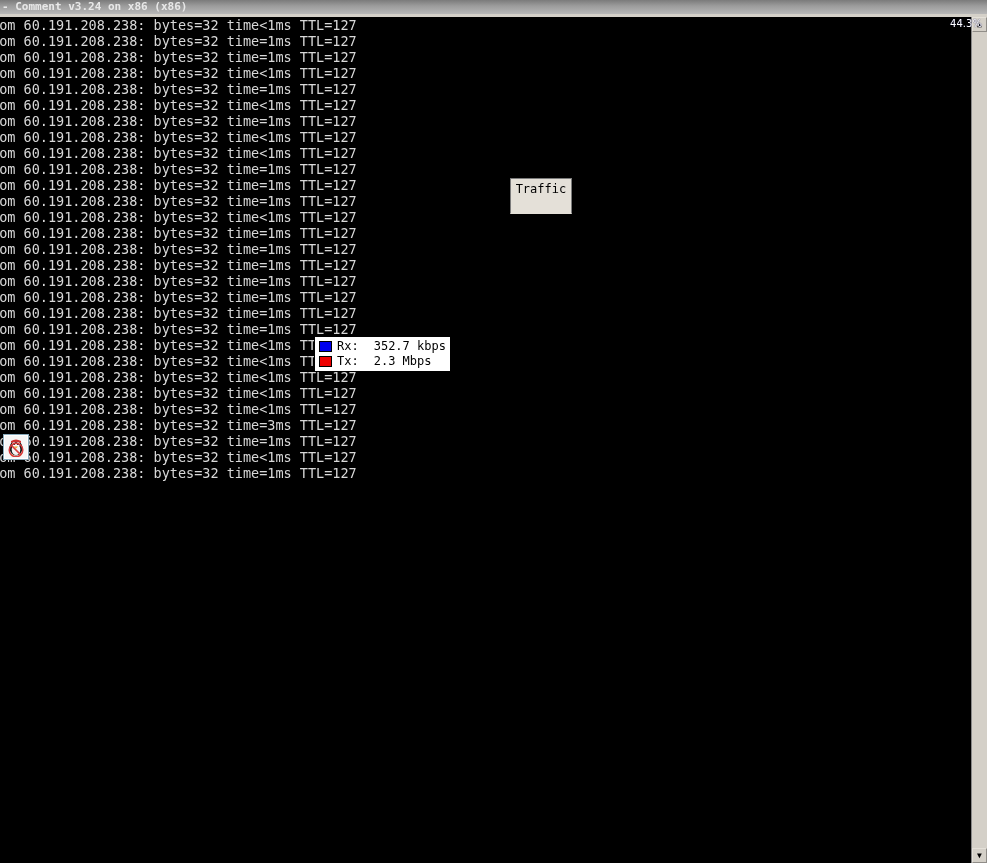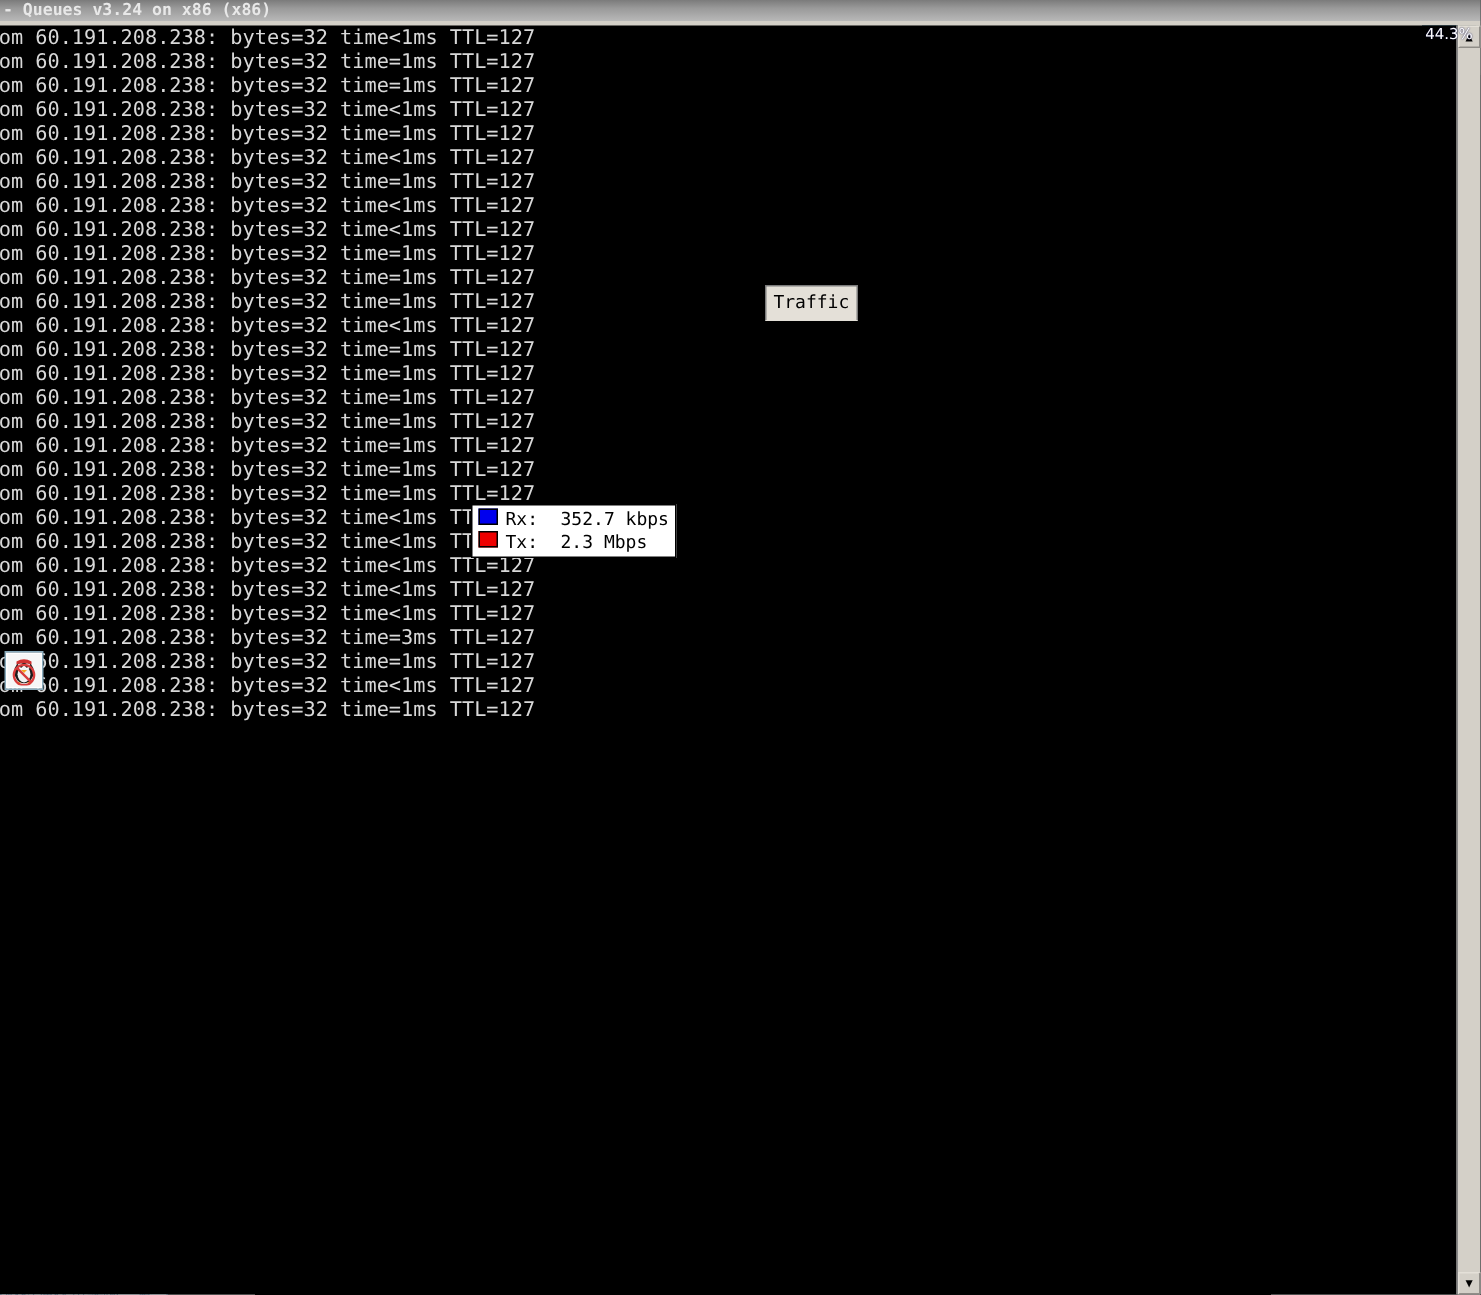--- a/index.html
+++ b/index.html
@@ -172,21 +172,21 @@
   .graph {
     border:1px solid #6b6b6b; background:#fff; position:relative;
     overflow:hidden; box-sizing:border-box;
   }
   .legend {
     position:absolute; left:10px; top:55px; background:#fff;
     border:1px solid #000; padding:2px 4px;
     font-family:"DejaVu Sans Mono", monospace; font-size:12px;
     line-height:15px; z-index:5;
   }
-  .legend .lr { display:flex; align-items:flex-start; gap:5px; white-space:nowrap;}
+  .legend .lr { display:flex; align-items:center; gap:5px; white-space:nowrap;}
   .swatch { width:13px;height:11px;border:1px solid #000; box-sizing:border-box;}
   .sq-buttons {
     position:absolute; right:4px; top:26px; width:132px;
     display:flex; flex-direction:column; gap:2px;
   }
   .sqbtn {
     height:22px; border:1px solid #888; background:#d4d0c8;
     font-family:"DejaVu Sans Mono", monospace; font-size:12px;
     display:flex; align-items:center; justify-content:center; cursor:pointer;
     box-sizing:border-box;
@@ -274,21 +274,21 @@
     padding:3px 2px; white-space:nowrap; overflow:hidden;
     background:#eaf4fd; box-sizing:border-box;
   }
   .qq-A { font-family:"DejaVu Serif", serif; font-size:15px; font-weight:bold; color:#2b6ea8;}
 </style>
 </head>
 <body>
 
 <div id="root">
 
-  <div class="winbox-title">-  Queues v3.24 on x86  (x86)</div>
+  <div class="winbox-title">-  Comment v3.24 on x86  (x86)</div>
   <div class="winbox-toolbar"></div>
   <div class="winbox-body"></div>
 
   <div class="cpu-meter">
     <div class="lbl">44.3%</div>
     <div class="bar"></div>
   </div>
 
   <div class="win" id="queue-list">
     <div class="titlebar">
@@ -485,21 +485,21 @@
     <div class="titlebar">
       <span style="width:11px;height:11px;background:#fff;border:1px solid #666;margin-right:4px;display:inline-block;"></span>
       <span class="ttxt">Simple Queue &lt;queue2&gt;</span>
       <span class="closebtn">✕</span>
     </div>
 
     <div class="sq-tabs" id="sq-tabs">
         <div class="tab">General</div>
         <div class="tab">Advanced</div>
         <div class="tab">Statistics</div>
-        <div class="tab active" style="position: relative; z-index: 3; height: 24px;">Traffic</div>
+        <div class="tab active" style="position: relative; z-index: 3; height: 36px;">Traffic</div>
         <div class="tab">Total</div>
         <div class="tab">Total Statistics</div>
       </div>
 
     <div class="sq-panel">
       <div class="colhdr">
         <div style="width:86px;"></div>
         <div style="width:175px;text-align:center;">Target Upload</div>
         <div style="width:175px;text-align:center;">Target Download</div>
       </div>

